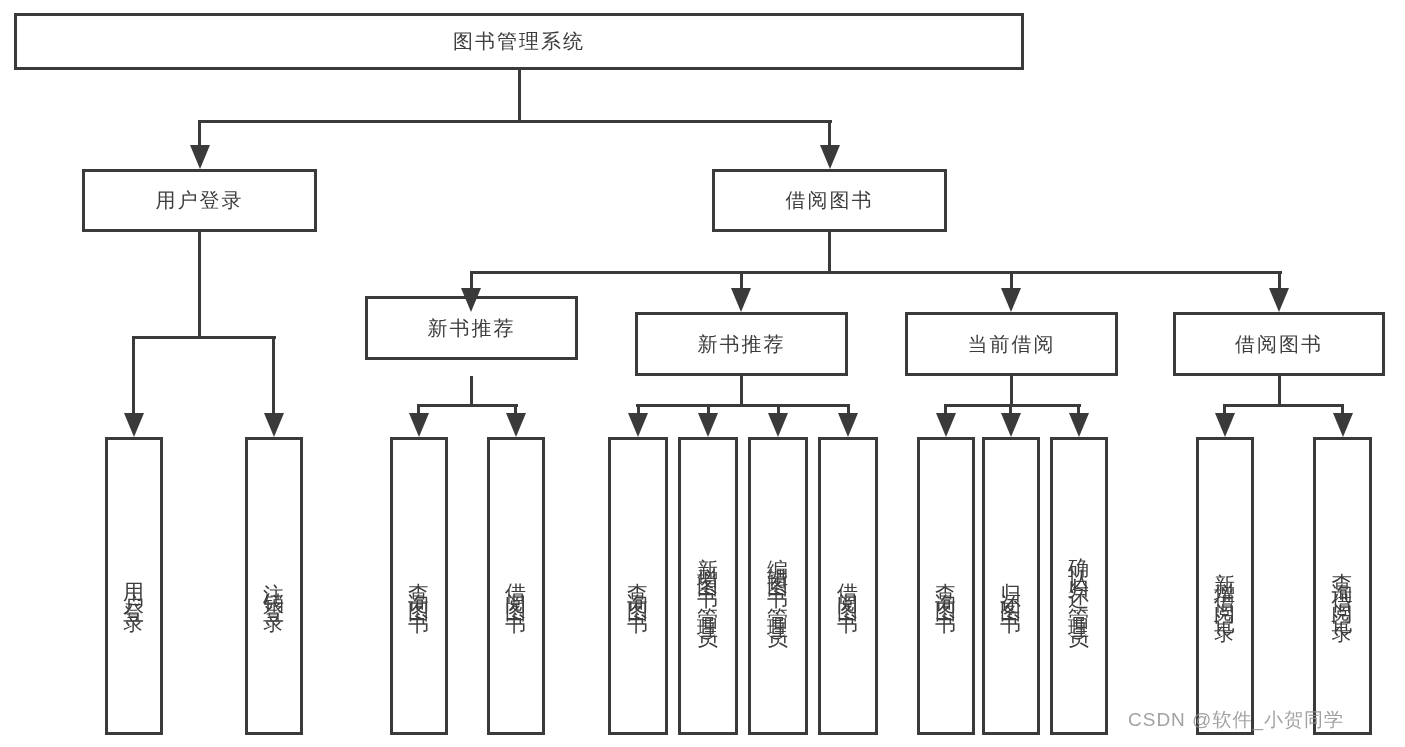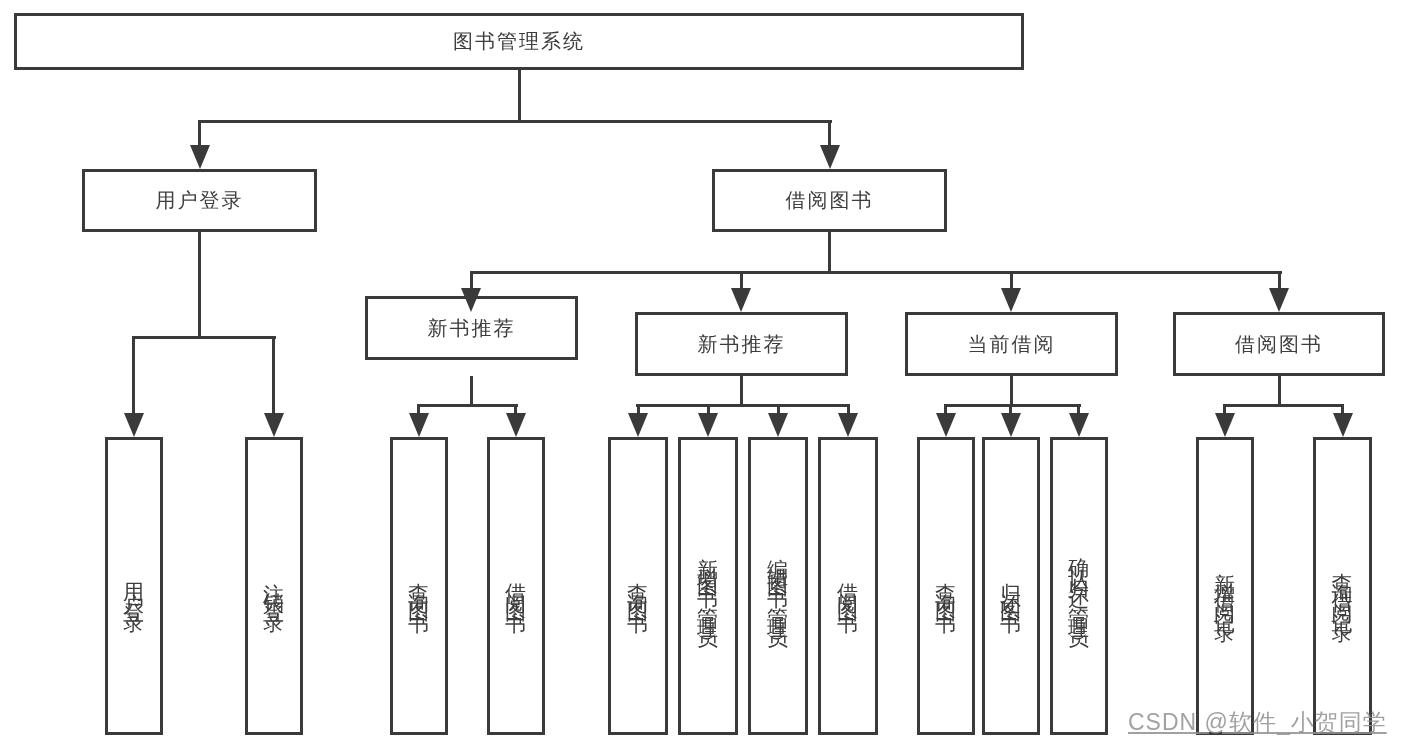--- a/index.html
+++ b/index.html
@@ -19,22 +19,22 @@
     padding-bottom:0;
   }
   .vl{position:absolute;width:3px;background:#3a3a3a;}
   .hl{position:absolute;height:3px;background:#3a3a3a;}
   .arr{
     position:absolute;width:0;height:0;
     border-left:10px solid transparent;border-right:10px solid transparent;
     border-top:24px solid #3a3a3a;
   }
   .watermark{
-    position:absolute;font-size:23px;letter-spacing:1px;
-    color:rgba(145,145,145,0.85);white-space:nowrap;z-index:5;text-decoration:underline;
+    position:absolute;font-size:19px;letter-spacing:1px;
+    color:rgba(145,145,145,0.85);white-space:nowrap;z-index:5;
   }
 </style>
 </head>
 <body>
 
 <div class="canvas">
 
   <div class="box hbox" style="left:14px;top:13px;width:1010px;height:57px">
     <span>图书管理系统</span>
   </div>

